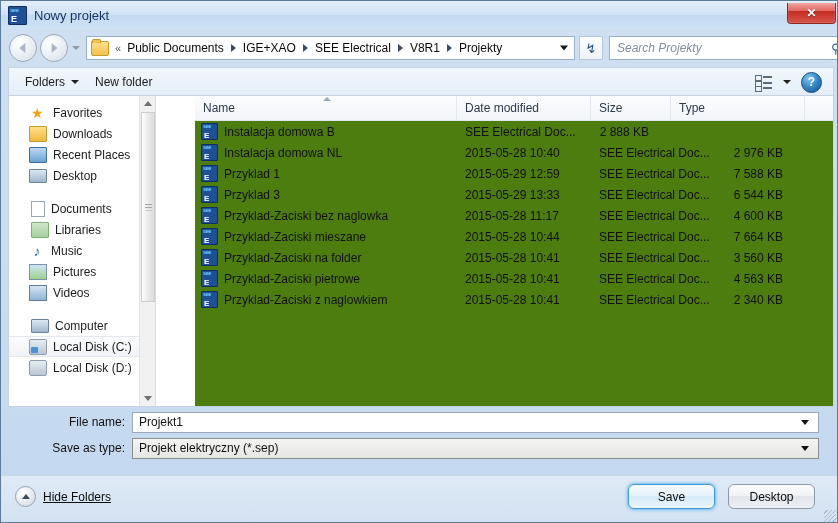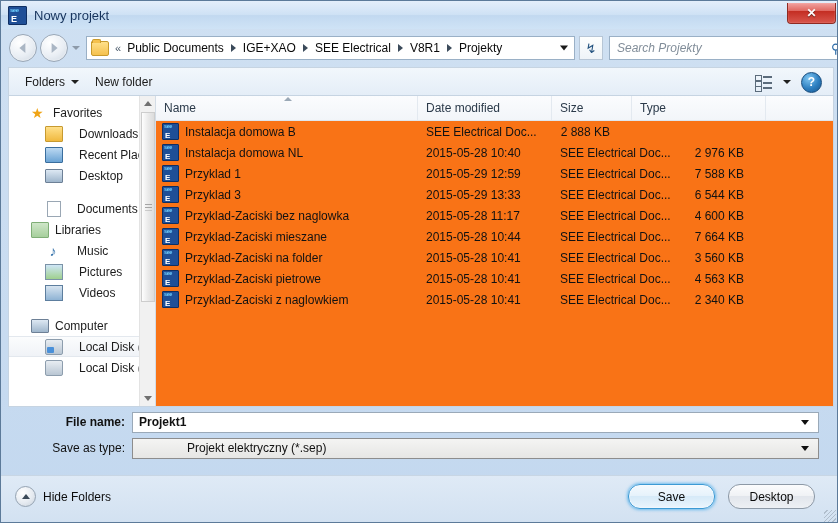--- a/index.html
+++ b/index.html
@@ -310,21 +310,21 @@
   }
   .side-item {
     display: flex;
     align-items: center;
     height: 21px;
     padding-left: 22px;
     font-size: 12px;
     color: #1c1c1c;
     white-space: nowrap;
   }
-  .side-item.child { padding-left: 36px; gap: 10px; }
+  .side-item.child { padding-left: 20px; }
   .side-item.selected {
     background: linear-gradient(180deg, #fbfcfd 0%, #f0f3f7 100%);
     border-top: 1px solid #e3e8ee;
     border-bottom: 1px solid #e3e8ee;
     height: 19px;
   }
   .side-ico {
     width: 16px; height: 14px;
     margin-right: 6px;
     flex: 0 0 auto;
@@ -432,22 +432,23 @@
   #splitter {
     width: 1px;
     background: #d4dde6;
     flex: 0 0 auto;
   }
 
   
   #filepane {
     flex: 1 1 auto;
     position: relative;
-    background: #f97316;
+    background: #4d7c0f;
     overflow: hidden;
+    margin-left: 39px;
   }
   #col-header {
     display: flex;
     height: 24px;
     background: linear-gradient(180deg, #fbfcfe 0%, #f2f5f9 100%);
     border-bottom: 1px solid #dfe6ee;
     align-items: center;
     font-size: 12px;
     color: #2b3a4a;
     position: relative;
@@ -525,21 +526,21 @@
     width: 838px; height: 68px;
   }
   .formrow {
     position: absolute;
     left: 0;
     width: 838px;
     height: 22px;
     display: flex;
     align-items: center;
   }
-  #row-filename { top: 4px; font-weight: bold; }
+  #row-filename { top: 4px; }
   #row-savetype { top: 30px; }
   .form-label {
     width: 131px;
     text-align: right;
     padding-right: 7px;
     font-size: 12px;
     color: #111111;
     box-sizing: border-box;
     flex: 0 0 auto;
   }
@@ -551,21 +552,20 @@
     display: flex;
     align-items: center;
     justify-content: space-between;
     flex: 0 0 auto;
     position: relative;
   }
   .combo.white { background: #ffffff; }
   .combo.grey {
     background: linear-gradient(180deg, #f4f4f3 0%, #e6e6e4 100%);
     border: 1px solid #8d8d8d;
-    padding-left: 48px;
   }
   .combo .value {
     margin-left: 6px;
     font-size: 12px;
     color: #111111;
     white-space: nowrap;
   }
   .combo .caret {
     margin-right: 9px;
     width: 0; height: 0;
@@ -597,32 +597,32 @@
     display: flex;
     align-items: center;
     justify-content: center;
   }
   #hide-folders-icon .tri {
     width: 0; height: 0;
     border-left: 4px solid transparent;
     border-right: 4px solid transparent;
     border-bottom: 5px solid #3c4a59;
   }
-  #hide-folders-label { font-size: 12px; color: #0d0d0d; }
+  #hide-folders-label { font-size: 12px; color: #0d0d0d; text-decoration: underline; }
   .dlgbtn {
     position: absolute;
     top: 8px;
     width: 87px; height: 25px;
     font-size: 12px;
     color: #0a0a0a;
     display: flex;
     align-items: center;
     justify-content: center;
     box-sizing: border-box;
-    border-radius: 12px;
+    border-radius: 6px;
     background: linear-gradient(180deg, #fbfcfd 0%, #f0f2f5 47%, #e2e6ec 50%, #edf0f4 100%);
     border: 1px solid #8d99a6;
   }
   #save-button {
     left: 627px;
     border: 1px solid #3c9ad4;
     box-shadow: 0 0 3px 1px rgba(90,180,235,.85), inset 0 0 2px #ffffff;
     background: linear-gradient(180deg, #f4fafe 0%, #e6f2fb 47%, #d6eaf8 50%, #eaf5fd 100%);
   }
   #cancel-button { left: 727px; }

